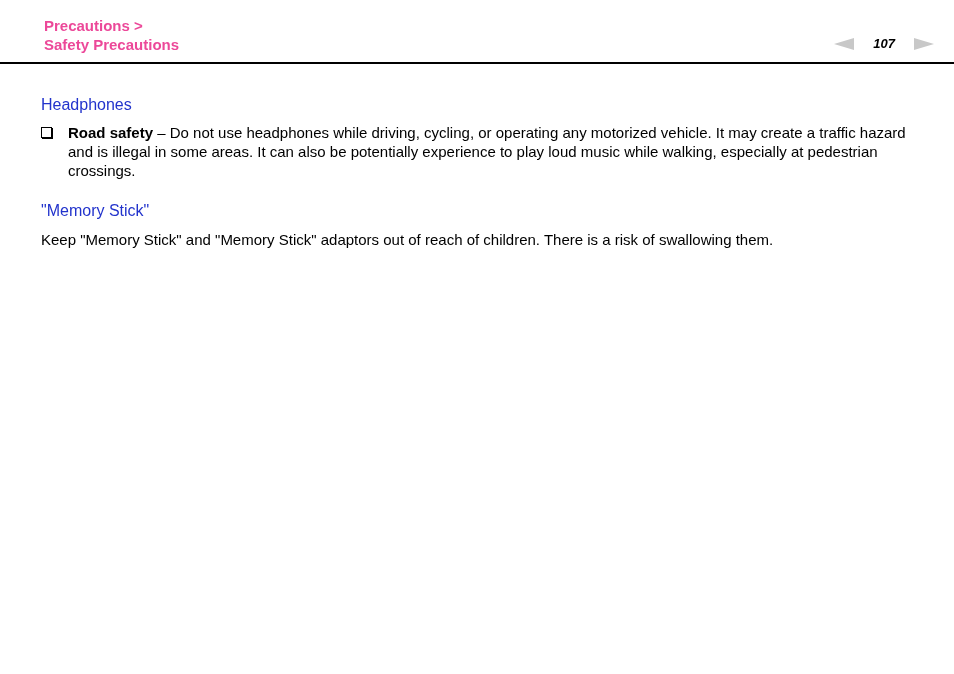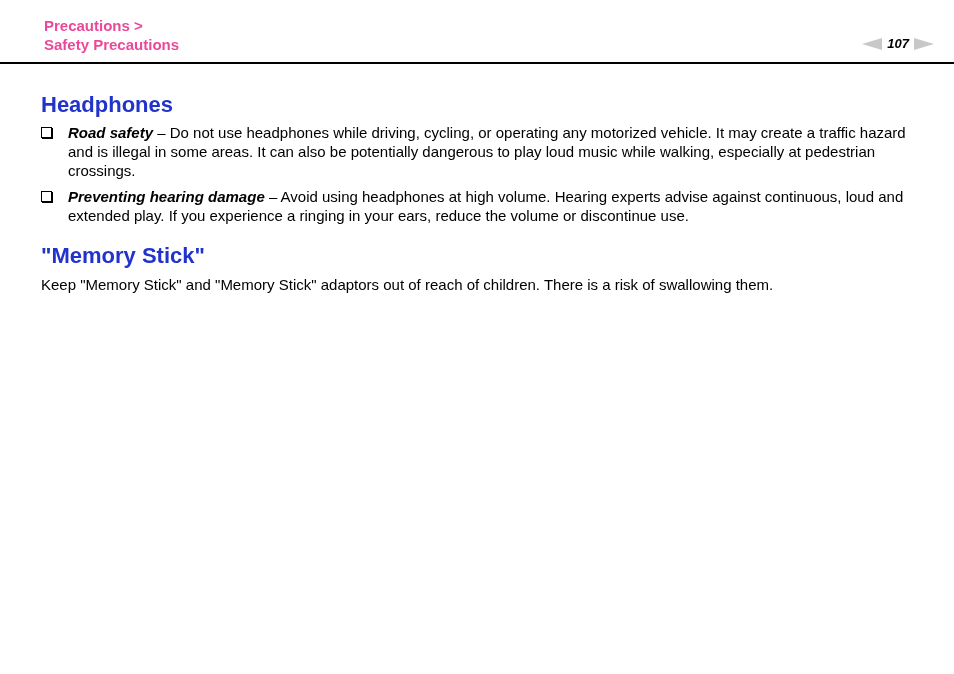--- a/index.html
+++ b/index.html
@@ -1,31 +1,31 @@
 <!DOCTYPE html>
 <html><head>
 <meta charset="utf-8">
 <style>
   html, body { margin: 0; padding: 0; background: #ffffff; }
   body { width: 954px; height: 674px; position: relative; overflow: hidden; font-family: "Liberation Sans", sans-serif; color: #000; }
   .breadcrumb { position: absolute; left: 44px; top: 16px; font-size: 15px; font-weight: bold; color: #ec4899; line-height: 19px; }
   .breadcrumb div { white-space: nowrap; }
-  .pager { position: absolute; right: 20px; top: 36px; display: flex; align-items: center; gap: 3px; }
+  .pager { position: absolute; right: 20px; top: 36px; display: flex; align-items: center; gap: 17px; }
   .pager .arrow { width: 0; height: 0; border-top: 6px solid transparent; border-bottom: 6px solid transparent; cursor: pointer; }
   .pager .prev { border-right: 20px solid #c8c8c8; }
   .pager .next { border-left: 20px solid #c8c8c8; }
   .pager .num { font-size: 13px; font-weight: bold; font-style: italic; color: #000; padding: 0 2px; }
   .rule { position: absolute; left: 0; top: 62px; width: 954px; height: 2px; background: #000; }
   .content { position: absolute; left: 41px; top: 92px; width: 880px; }
-  h2 { margin: 0; font-weight: bold; font-size: 22px; color: #2233cc; line-height: 26px; }
+  h2 { margin: 0; font-weight: normal; font-size: 16px; color: #2233cc; line-height: 26px; }
   .h-headphones { margin-bottom: 5px; }
   ul { list-style: none; margin: 0; padding: 0; }
   li { position: relative; padding-left: 27px; font-size: 15px; line-height: 19px; margin-bottom: 7px; }
   li .box { position: absolute; left: 0; top: 4px; width: 9px; height: 9px; border: 1px solid #000; box-shadow: 1px 1px 0 #000; }
-  li b { font-weight: bold; font-style: italic; }
+  li b { font-weight: bold; }
   .h-memory { margin-top: 18px; margin-bottom: 6px; }
   p { margin: 0; font-size: 15px; line-height: 19px; }
 </style>
 </head>
 <body>
 
 <div class="breadcrumb">
   <div>Precautions &gt;</div>
   <div>Safety Precautions</div>
 </div>
@@ -36,23 +36,19 @@
   <span class="arrow next"></span>
 </div>
 
 <div class="rule"></div>
 
 <div class="content">
   <h2 class="h-headphones">Headphones</h2>
   <ul>
     <li>
       <span class="box"></span>
-      <b>Road safety</b><span> – Do not use headphones while driving, cycling, or operating any motorized vehicle. It may create a traffic hazard and is illegal in some areas. It can also be potentially dangerous to play loud music while walking, especially at pedestrian crossings.</span>
-    </li>
-    <li>
-      <span class="box"></span>
-      <b>Preventing hearing damage</b><span> – Avoid using headphones at high volume. Hearing experts advise against continuous, loud and extended play. If you experience a ringing in your ears, reduce the volume or discontinue use.</span>
+      <b>Road safety</b><span> – Do not use headphones while driving, cycling, or operating any motorized vehicle. It may create a traffic hazard and is illegal in some areas. It can also be potentially experience to play loud music while walking, especially at pedestrian crossings.</span>
     </li>
   </ul>
 
   <h2 class="h-memory">"Memory Stick"</h2>
   <p>Keep "Memory Stick" and "Memory Stick" adaptors out of reach of children. There is a risk of swallowing them.</p>
 </div>
 
 </body></html>

